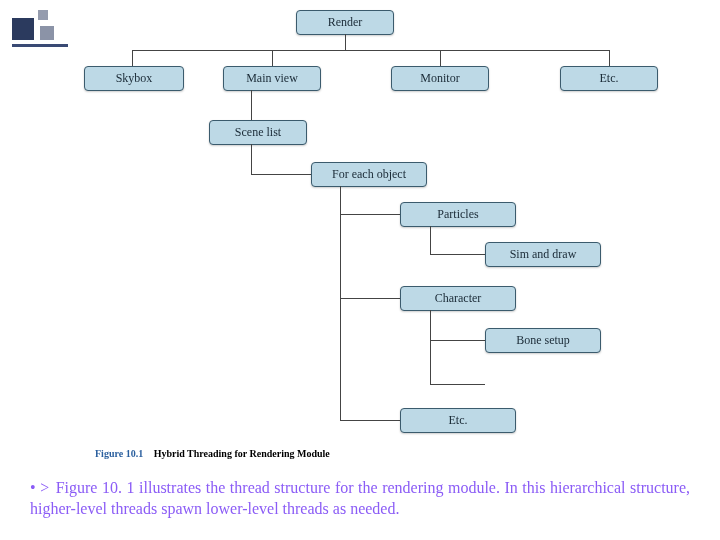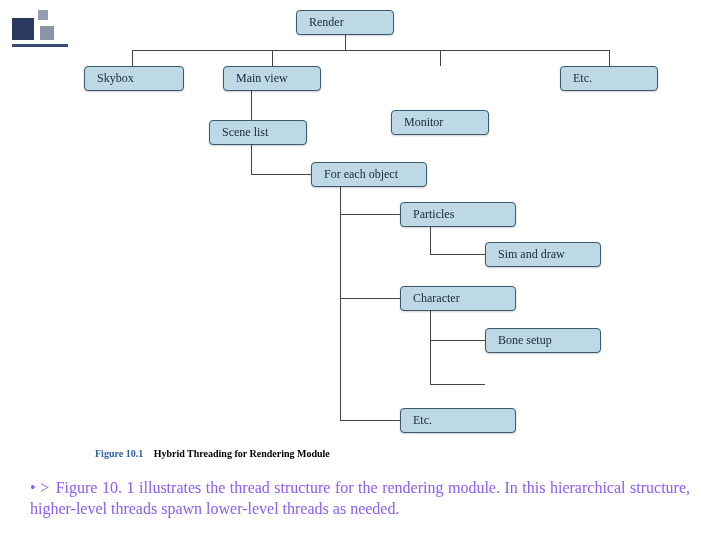--- a/index.html
+++ b/index.html
@@ -33,20 +33,21 @@
     height: 460px;
   }
   .node {
     position: absolute;
     background: #bdd9e6;
     border: 1px solid #3b5b6d;
     border-radius: 4px;
     box-shadow: 0 1px 2px rgba(0,0,0,0.2);
     font-size: 12px;
     color: #1a2a36;
+    text-align: center;
     padding: 4px 12px;
   }
   .line {
     position: absolute;
     background: #444;
   }
 
   .caption {
     position: absolute;
     left: 95px;
@@ -88,21 +89,21 @@
 
   <div class="line" style="left:132px; top:50px; width:478px; height:1px;"></div>
 
   <div class="line" style="left:132px; top:50px; width:1px; height:16px;"></div>
   <div class="line" style="left:272px; top:50px; width:1px; height:16px;"></div>
   <div class="line" style="left:440px; top:50px; width:1px; height:16px;"></div>
   <div class="line" style="left:609px; top:50px; width:1px; height:16px;"></div>
 
   <div class="node" style="left:84px; top:66px; width:100px;">Skybox</div>
   <div class="node" style="left:223px; top:66px; width:98px;">Main view</div>
-  <div class="node" style="left:391px; top:66px; width:98px;margin-top:44px;">Monitor</div>
+  <div class="node" style="left:391px; top:66px; width:98px;">Monitor</div>
   <div class="node" style="left:560px; top:66px; width:98px;">Etc.</div>
 
   <div class="line" style="left:251px; top:90px; width:1px; height:30px;"></div>
   <div class="node" style="left:209px; top:120px; width:98px;">Scene list</div>
 
   <div class="line" style="left:251px; top:144px; width:1px; height:30px;"></div>
   <div class="line" style="left:251px; top:174px; width:60px; height:1px;"></div>
   <div class="node" style="left:311px; top:162px; width:116px;">For each object</div>
 
   <div class="line" style="left:340px; top:186px; width:1px; height:235px;"></div>

